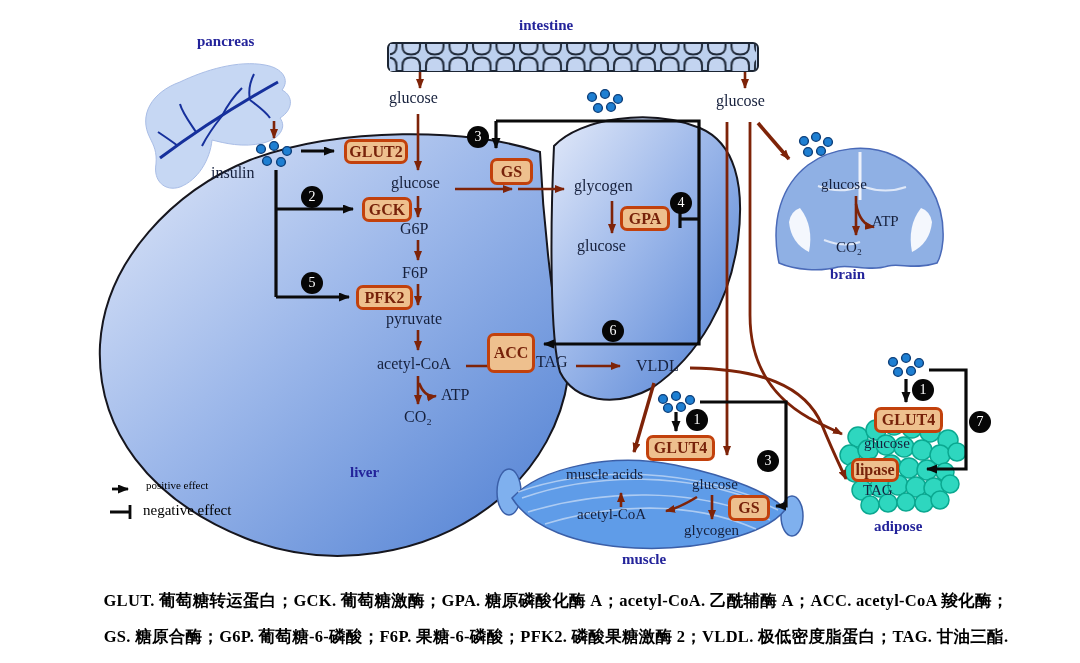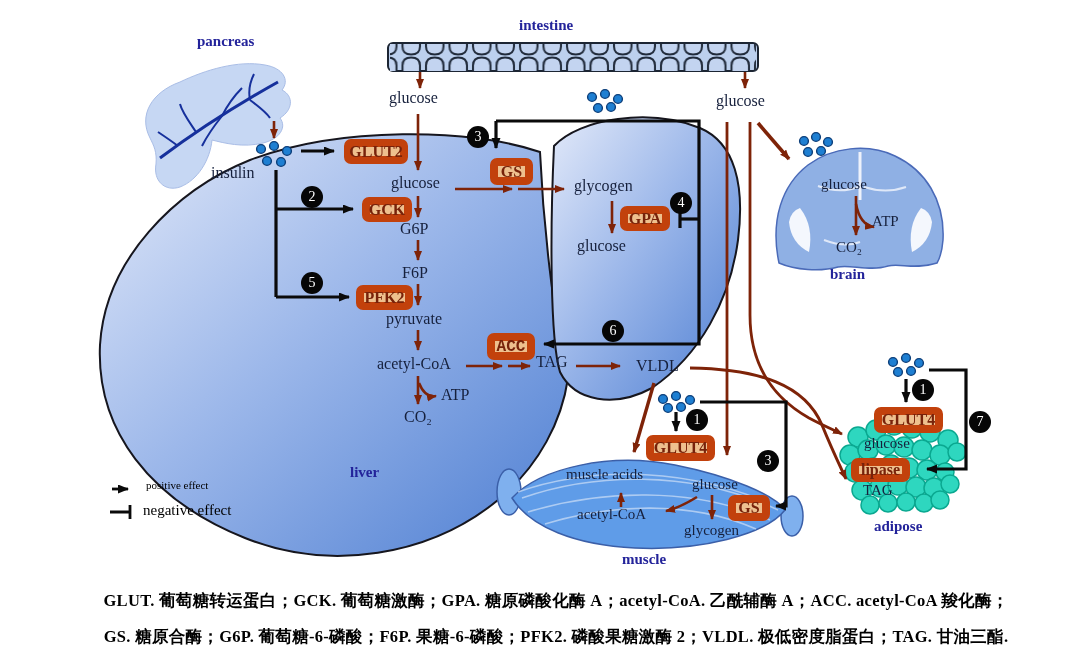--- a/index.html
+++ b/index.html
@@ -1,21 +1,21 @@
 <!DOCTYPE html>
 <html><head>
 <meta charset="utf-8">
 <style>
   html,body{margin:0;padding:0;background:#ffffff;}
   #canvas{position:relative;width:1080px;height:663px;background:#fff;overflow:hidden;
           font-family:"Liberation Serif","DejaVu Serif",serif;}
   #bg{position:absolute;left:0;top:0;}
   .lb{position:absolute;font-size:16px;color:#16203c;white-space:nowrap;line-height:1.05;}
   .org{position:absolute;font-size:15px;font-weight:bold;color:#23239a;white-space:nowrap;}
-  .box{position:absolute;background:#eec08e;border:8px solid #c2410c;border-radius:7px;
+  .box{position:absolute;background:#eec08e;border:3px solid #c2410c;border-radius:7px;
        color:#77220a;font-weight:bold;font-size:16px;display:flex;align-items:center;
        justify-content:center;box-sizing:border-box;}
   .num{position:absolute;width:22px;height:22px;border-radius:50%;background:#060606;
        color:#fff;font-size:14px;display:flex;align-items:center;justify-content:center;}
   .fn{position:absolute;left:0;width:1080px;text-align:center;font-size:16.5px;color:#000;
       font-weight:600;letter-spacing:.3px;padding-left:16px;}
 </style>
 </head>
 <body>
 
@@ -236,25 +236,25 @@
   <div class="lb" style="left:863px;top:483px;font-size:15px;">TAG</div>
 
   <div class="lb" style="left:146px;top:480px;font-size:11px;color:#000;font-family:Liberation Serif, serif;">positive effect</div>
   <div class="lb" style="left:143px;top:503px;font-size:15px;color:#000;">negative effect</div>
 
   <div class="box" style="left:344px;top:139px;width:64px;height:25px;">GLUT2</div>
   <div class="box" style="left:362px;top:197px;width:50px;height:25px;">GCK</div>
   <div class="box" style="left:356px;top:285px;width:57px;height:25px;">PFK2</div>
   <div class="box" style="left:490px;top:158px;width:43px;height:27px;">GS</div>
   <div class="box" style="left:620px;top:206px;width:50px;height:25px;">GPA</div>
-  <div class="box" style="left:487px;top:333px;width:48px;height:27px;font-family:Liberation Mono, monospace;">ACC</div>
+  <div class="box" style="left:487px;top:333px;width:48px;height:40px;">ACC</div>
   <div class="box" style="left:646px;top:435px;width:69px;height:26px;">GLUT4</div>
   <div class="box" style="left:728px;top:495px;width:42px;height:26px;">GS</div>
   <div class="box" style="left:874px;top:407px;width:69px;height:26px;">GLUT4</div>
-  <div class="box" style="left:851px;top:458px;width:59px;height:24px;">lipase</div>
+  <div class="box" style="left:851px;top:458px;width:48px;height:24px;">lipase</div>
 
   <div class="num" style="left:301px;top:186px;">2</div>
   <div class="num" style="left:301px;top:272px;">5</div>
   <div class="num" style="left:467px;top:126px;">3</div>
   <div class="num" style="left:670px;top:192px;">4</div>
   <div class="num" style="left:602px;top:320px;">6</div>
   <div class="num" style="left:686px;top:409px;">1</div>
   <div class="num" style="left:757px;top:450px;">3</div>
   <div class="num" style="left:912px;top:379px;">1</div>
   <div class="num" style="left:969px;top:411px;">7</div>

